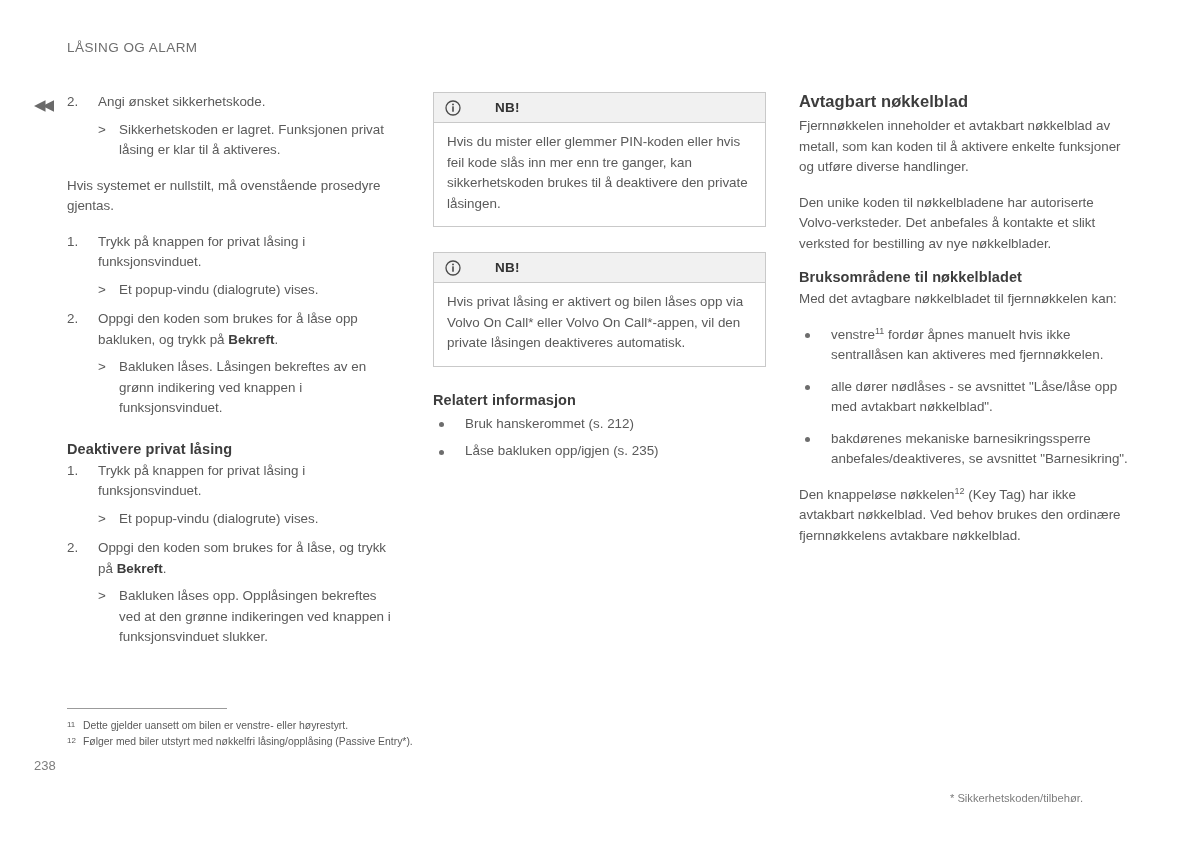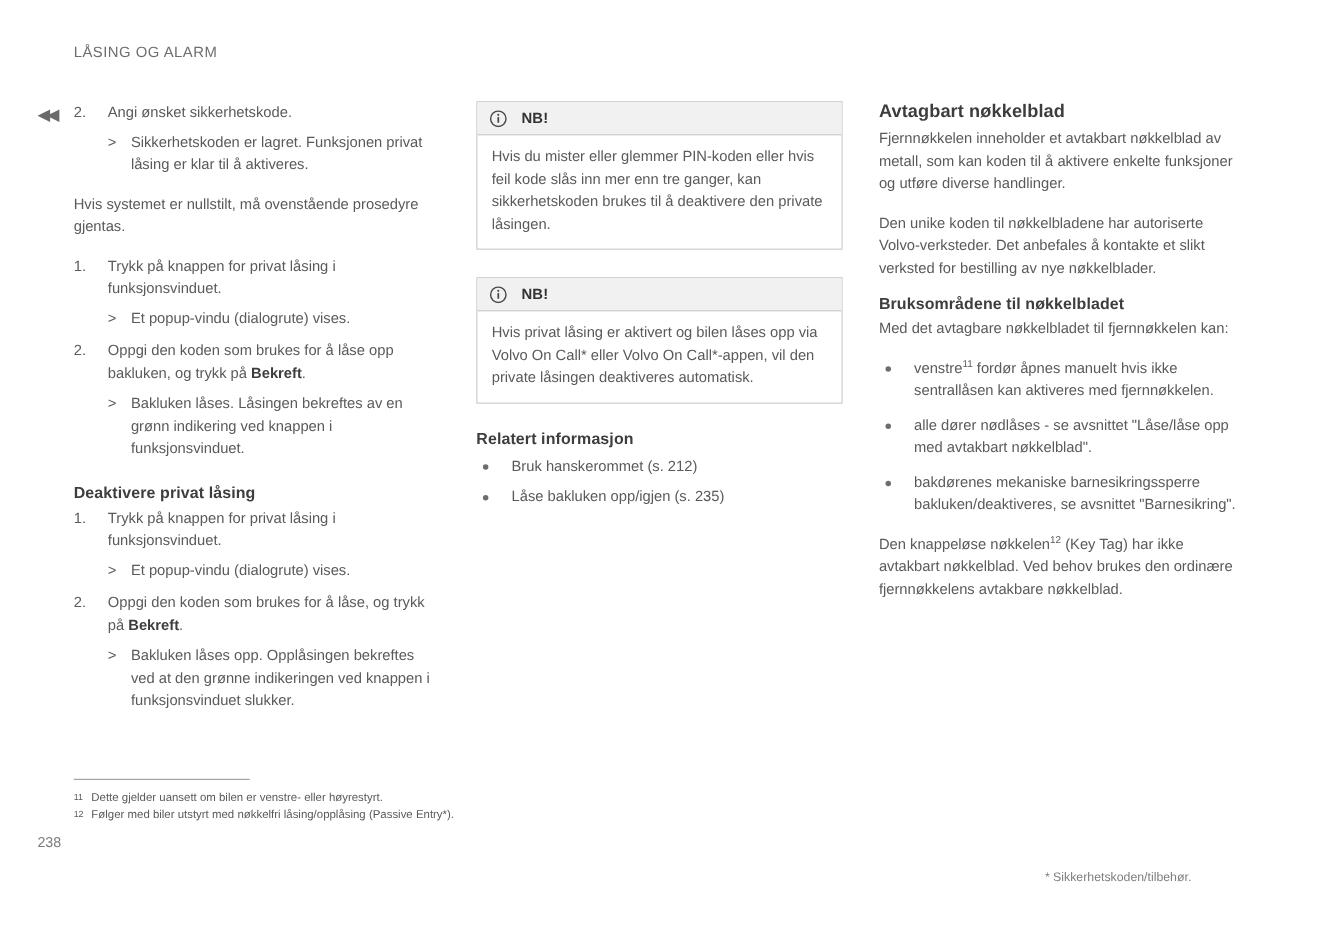--- a/index.html
+++ b/index.html
@@ -159,20 +159,21 @@
     background: #ffffff;
     margin-bottom: 25px;
   }
   .note-head {
     background: #f1f1f1;
     border-bottom: 1px solid #c9c9c9;
     height: 29px;
     display: flex;
     align-items: center;
     padding-left: 11px;
+    gap: 21px;
   }
   .note-icon {
     width: 16px;
     height: 16px;
     flex: none;
     display: block;
   }
   .note-title {
     font-size: 13.5px;
     font-weight: bold;
@@ -355,21 +356,21 @@
       <li>
         <span class="dot"></span>
         <span>venstre</span><sup>11</sup><span> fordør åpnes manuelt hvis ikke sentrallåsen kan aktiveres med fjernnøkkelen.</span>
       </li>
       <li>
         <span class="dot"></span>
         <span>alle dører nødlåses - se avsnittet "Låse/låse opp med avtakbart nøkkelblad".</span>
       </li>
       <li>
         <span class="dot"></span>
-        <span>bakdørenes mekaniske barnesikringssperre bakluken/deaktiveres, se avsnittet "Barnesikring".</span>
+        <span>bakdørenes mekaniske barnesikringssperre anbefales/deaktiveres, se avsnittet "Barnesikring".</span>
       </li>
     </ul>
 
     <p class="body tight"><span>Den knappeløse nøkkelen</span><sup>12</sup><span> (Key Tag) har ikke avtakbart nøkkelblad. Ved behov brukes den ordinære fjernnøkkelens avtakbare nøkkelblad.</span></p>
   </div>
 
   <div class="footnotes">
     <div class="rule"></div>
     <div class="footnote">
       <span class="fn-num">11</span>

